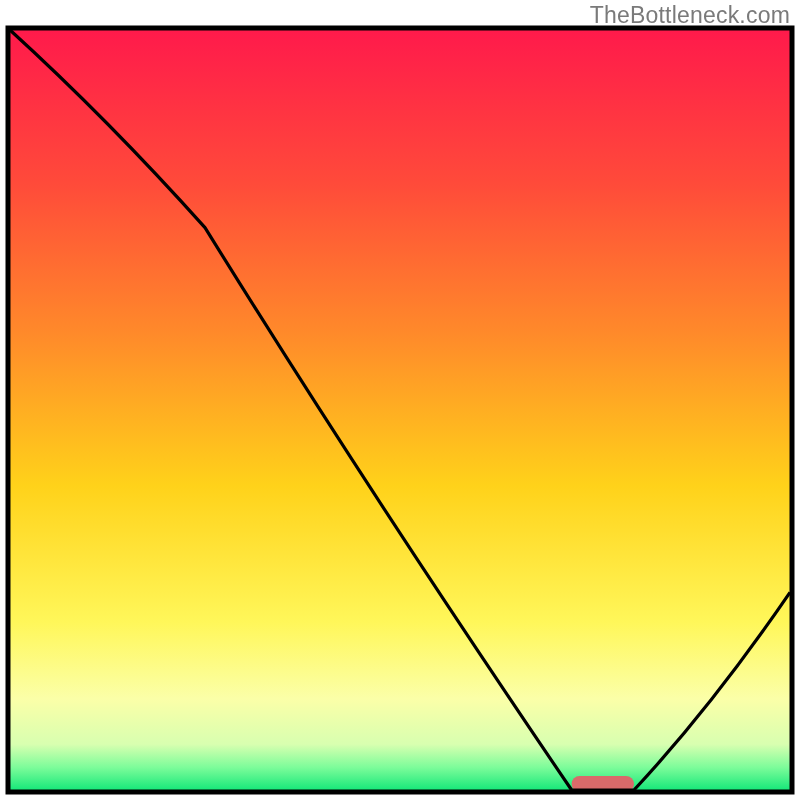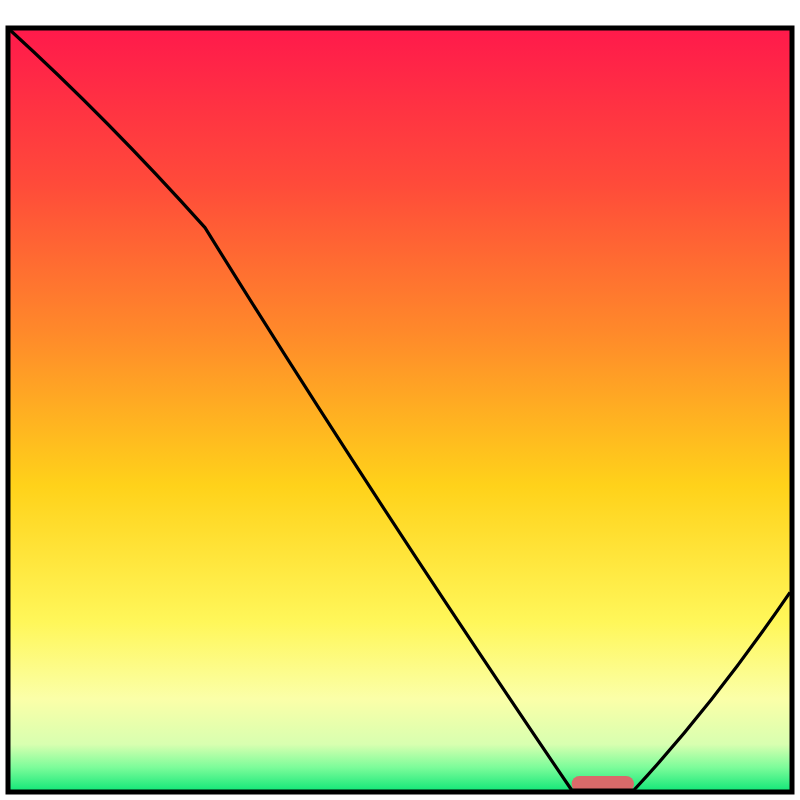--- a/index.html
+++ b/index.html
@@ -27,20 +27,21 @@
     z-index: 5;
   }
   svg {
     display: block;
   }
 </style>
 </head>
 <body>
 
 <div class="wrap">
+  <div class="watermark">TheBottleneck.com</div>
 
   <svg id="chart" width="800" height="800" viewBox="0 0 800 800" preserveAspectRatio="none">
     <defs>
       <linearGradient id="bg-grad" x1="0" y1="0" x2="0" y2="1">
           <stop offset="0%" stop-color="#ff1a4b"></stop>
           <stop offset="20%" stop-color="#ff4a3a"></stop>
           <stop offset="40%" stop-color="#ff8a2a"></stop>
           <stop offset="60%" stop-color="#ffd21a"></stop>
           <stop offset="78%" stop-color="#fff75a"></stop>
           <stop offset="88%" stop-color="#fbffa8"></stop>

